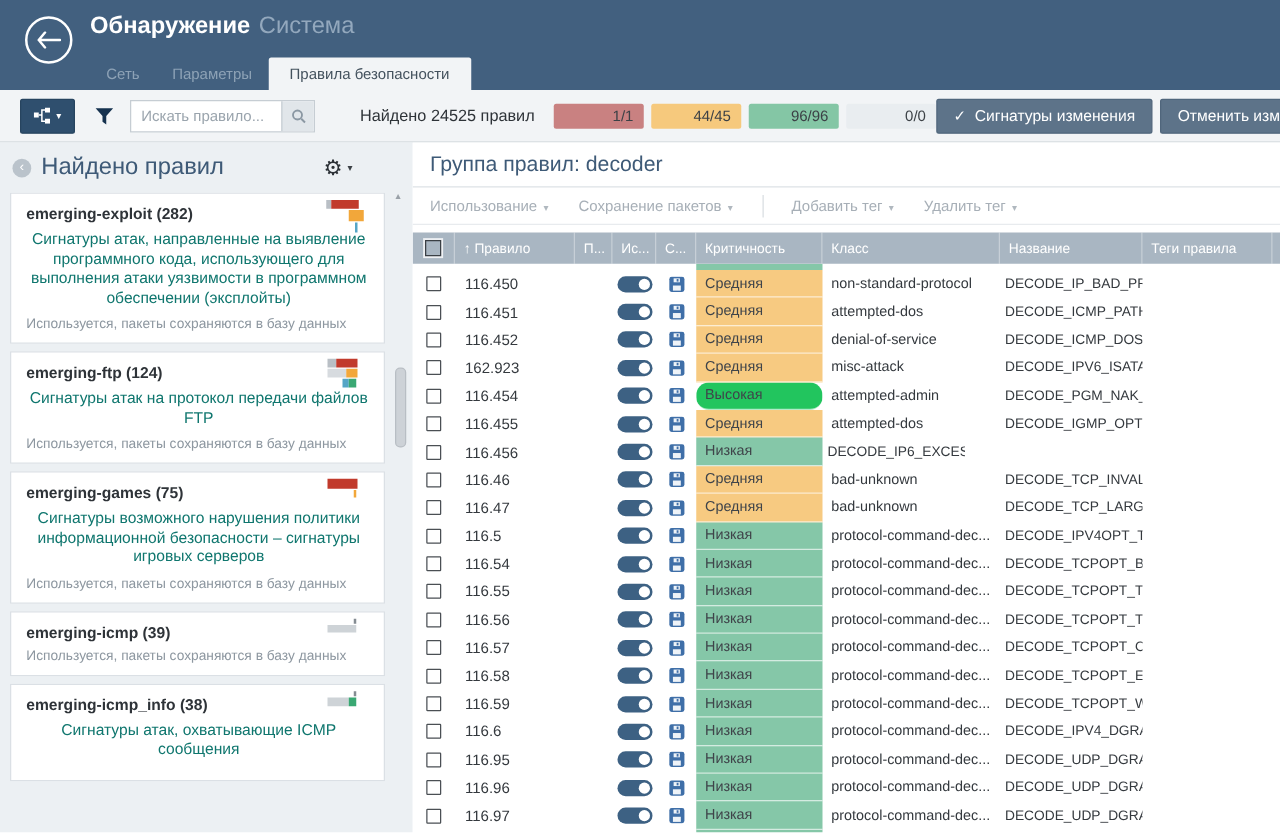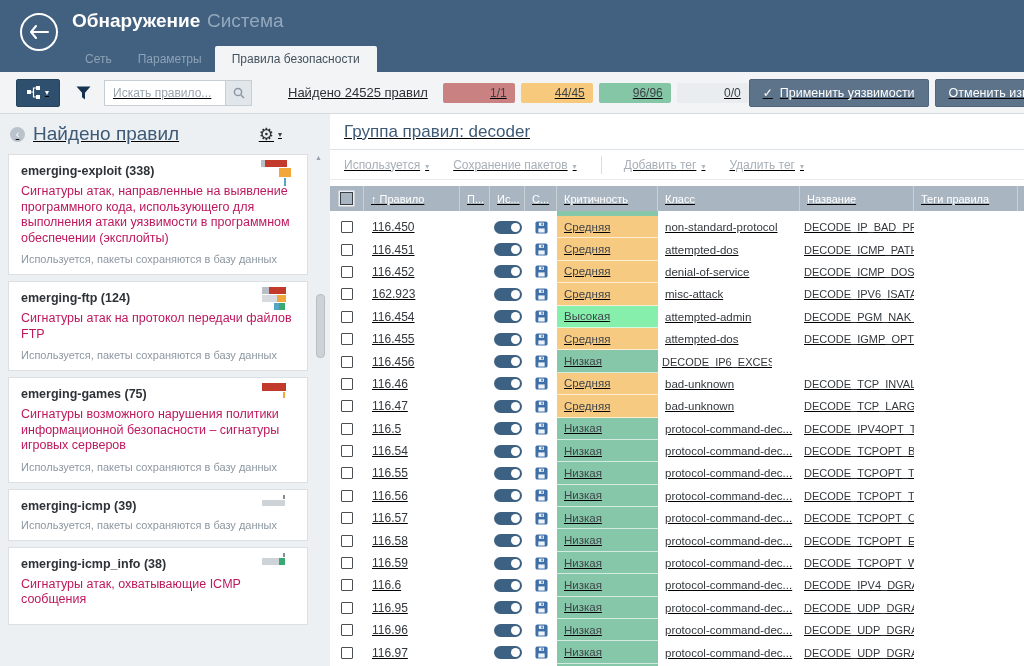--- a/index.html
+++ b/index.html
@@ -1,18 +1,18 @@
 <!DOCTYPE html>
 <html><head>
 <meta charset="utf-8">
 <style>
   * { margin:0; padding:0; box-sizing:border-box; }
   html,body { width:1024px; height:666px; overflow:hidden; }
   body { font-family:"Liberation Sans", sans-serif; background:#fff; }
-  .app { position:relative; width:1024px; height:666px;text-decoration:underline; }
+  .app { position:relative; width:1024px; height:666px; }
 
   
   .hdr { height:72px; background:#42607f; position:relative; }
   .back-btn { position:absolute; left:20px; top:13px; width:38px; height:38px; border:2px solid #fff;
     border-radius:50%; display:flex; align-items:center; justify-content:center; cursor:pointer; }
   .app-title { position:absolute; left:72px; top:10px; font-size:19px; font-weight:bold; color:#fff; }
   .sec-title { position:absolute; left:207px; top:10px; font-size:19px; color:#93a8bd; cursor:pointer; }
   .tabs { position:absolute; left:72px; bottom:0; display:flex; align-items:flex-end; }
   .tab { height:26px; line-height:26px; padding:0 13px; font-size:12px; color:#8da2b6; cursor:pointer; }
   .tab.active { background:#f2f4f6; color:#44525e; padding:0 17px; border-radius:2px 2px 0 0; }
@@ -50,21 +50,21 @@
   .collapse { width:15px; height:15px; border-radius:50%; background:#bac3cb; color:#fff; font-size:11px;
     line-height:14px; text-align:center; margin-right:8px; cursor:pointer; flex:none; }
   .side-title { font-size:19px; color:#3e5a77; white-space:nowrap; }
   .gear-wrap { margin-left:auto; margin-right:38px; display:flex; align-items:center; gap:4px; cursor:pointer; }
   .gear { font-size:17px; color:#2c3136; line-height:1; }
   .gear-caret { font-size:8px; color:#3c4146; }
   .cards { position:absolute; top:40px; left:8px; width:300px; bottom:0; overflow:hidden; }
   .card { background:#fff; border:1px solid #dbe0e5; margin-bottom:6px; padding:9px 10px 9px 12px;
     position:relative; cursor:pointer; }
   .card-title { font-size:12.5px; font-weight:bold; color:#2e3338; margin-bottom:6px; padding-right:64px; }
-  .card-desc { font-size:12.5px; color:#be185d; line-height:15.5px; margin-bottom:7px; }
+  .card-desc { font-size:12.5px; color:#0f766e; line-height:15.5px; margin-bottom:7px;text-align:center; }
   .card-status { font-size:11px; color:#8d97a0; }
   .minichart { position:absolute; top:5px; right:8px; display:flex; flex-direction:column;
     align-items:flex-end; gap:1px; }
   .mc-row { display:flex; }
   .mc-seg { display:block; }
   .side-scroll-up { position:absolute; right:8px; top:40px; font-size:7px; color:#9aa1a8; }
   .side-scroll-handle { position:absolute; right:5px; top:180px; width:9px; height:64px;
     background:#cdd2d7; border:1px solid #b8bec4; border-radius:4px; cursor:grab; }
 
   
@@ -156,42 +156,42 @@
     <div class="found">Найдено 24525 правил</div>
     <div class="badges">
         <div class="badge" style="background: rgb(201, 129, 129);">1/1</div>
         <div class="badge" style="background: rgb(246, 201, 125);">44/45</div>
         <div class="badge" style="background: rgb(132, 198, 165);">96/96</div>
         <div class="badge muted" style="background: rgb(233, 237, 240);">0/0</div>
       </div>
     <div class="tb-btns">
       <button class="btn">
         <span class="chk">✓</span>
-        <span>Применить уязвимости</span>
+        <span>Сигнатуры изменения</span>
       </button>
       <button class="btn">
         <span>Отменить изменения</span>
       </button>
     </div>
   </div>
 
   <div class="content">
 
     <aside class="sidebar">
       <div class="side-head">
         <div class="collapse">‹</div>
         <div class="side-title">Найдено правил</div>
         <div class="gear-wrap">
           <span class="gear">⚙</span>
           <span class="gear-caret">▾</span>
         </div>
       </div>
       <div class="cards">
           <div class="card">
-            <div class="card-title">emerging-exploit (338)</div>
+            <div class="card-title">emerging-exploit (282)</div>
             <div class="card-desc">Сигнатуры атак, направленные на выявление программного кода, использующего для выполнения атаки уязвимости в программном обеспечении (эксплойты)</div>
             <div class="card-status">Используется, пакеты сохраняются в базу данных</div>
             <div class="minichart">
               <div class="mc-row" style="margin-right: 12px; height: 7px;">
                 <span class="mc-seg" style="width: 4px; height: 7px; background: rgb(185, 191, 197);"></span>
                 <span class="mc-seg" style="width: 22px; height: 7px; background: rgb(193, 58, 44);"></span>
               </div>
               <div class="mc-row" style="margin-right: 8px; height: 9px;">
                 <span class="mc-seg" style="width: 12px; height: 9px; background: rgb(242, 167, 58);"></span>
               </div>
@@ -258,21 +258,21 @@
             </div>
           </div>
         </div>
       <div class="side-scroll-up">▲</div>
       <div class="side-scroll-handle"></div>
     </aside>
 
     <section class="main">
       <div class="main-title-bar">Группа правил: decoder</div>
       <div class="actions-bar">
-          <div class="action-item"><span>Используется</span><span class="ac">▾</span></div>
+          <div class="action-item"><span>Использование</span><span class="ac">▾</span></div>
           <div class="action-item"><span>Сохранение пакетов</span><span class="ac">▾</span></div>
           <div class="action-sep"></div>
           <div class="action-item"><span>Добавить тег</span><span class="ac">▾</span></div>
           <div class="action-item"><span>Удалить тег</span><span class="ac">▾</span></div>
         </div>
       <div class="gap-row"></div>
       <div class="thead">
           <div class="th center" style="width: 34px;">
             <div class="hd-cb"></div>
           </div>
@@ -407,21 +407,21 @@
             <div class="td center" style="width: 32px;">
               <span style="display: flex;">
                 <svg width="13" height="13" viewBox="0 0 14 14">
                   <rect x="0.5" y="0.5" width="13" height="13" rx="2" fill="#3f6fa8"></rect>
                   <rect x="4.2" y="1.8" width="5.4" height="3.4" fill="#eef3f8"></rect>
                   <rect x="6.8" y="2.4" width="1.6" height="2.2" fill="#3f6fa8"></rect>
                   <rect x="3.6" y="8" width="6.8" height="4.4" fill="#eef3f8"></rect>
                 </svg>
               </span>
             </div>
-            <div class="td td-sev" style="width: 101px; background: #86efac;">Высокая</div>
+            <div class="td td-sev" style="width: 101px; background: #22c55e; border-radius: 10px;">Высокая</div>
             <div class="td td-class" style="width: 142px;">attempted-admin</div>
             <div class="td td-name" style="width: 114px;">DECODE_PGM_NAK_...</div>
             <div class="td" style="width: 104px;"></div>
           </div>
           <div class="tr">
             <div class="td center" style="width: 34px;">
               <div class="row-cb"></div>
             </div>
             <div class="td td-rule" style="width: 96px;">116.455</div>
             <div class="td" style="width: 30px;"></div>

